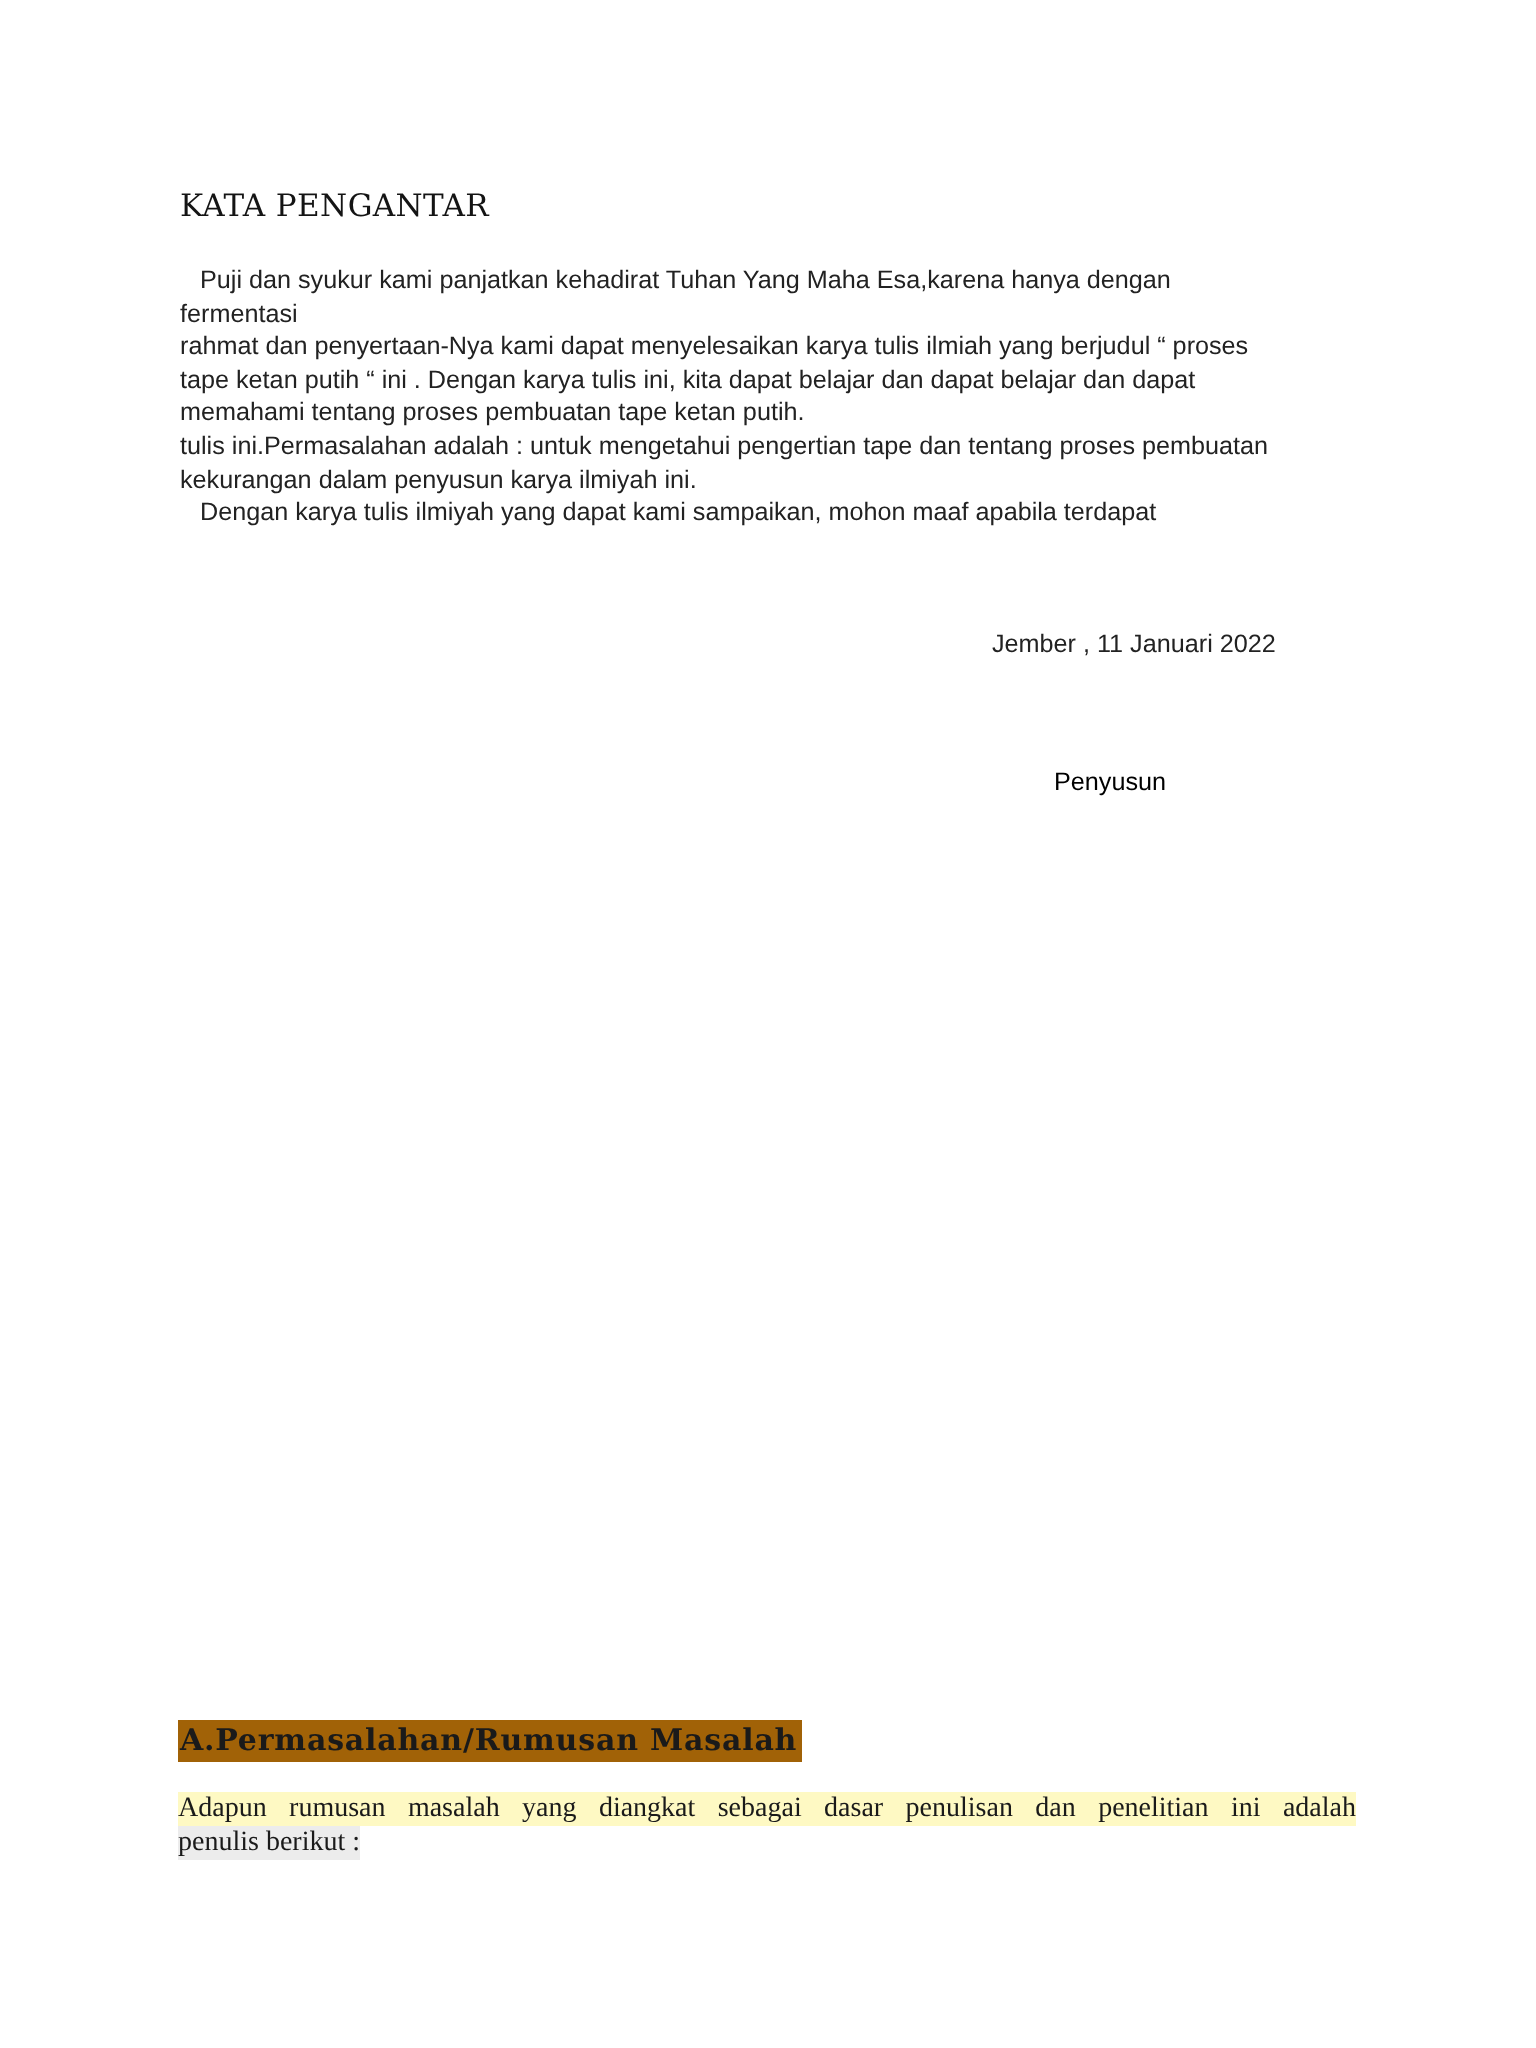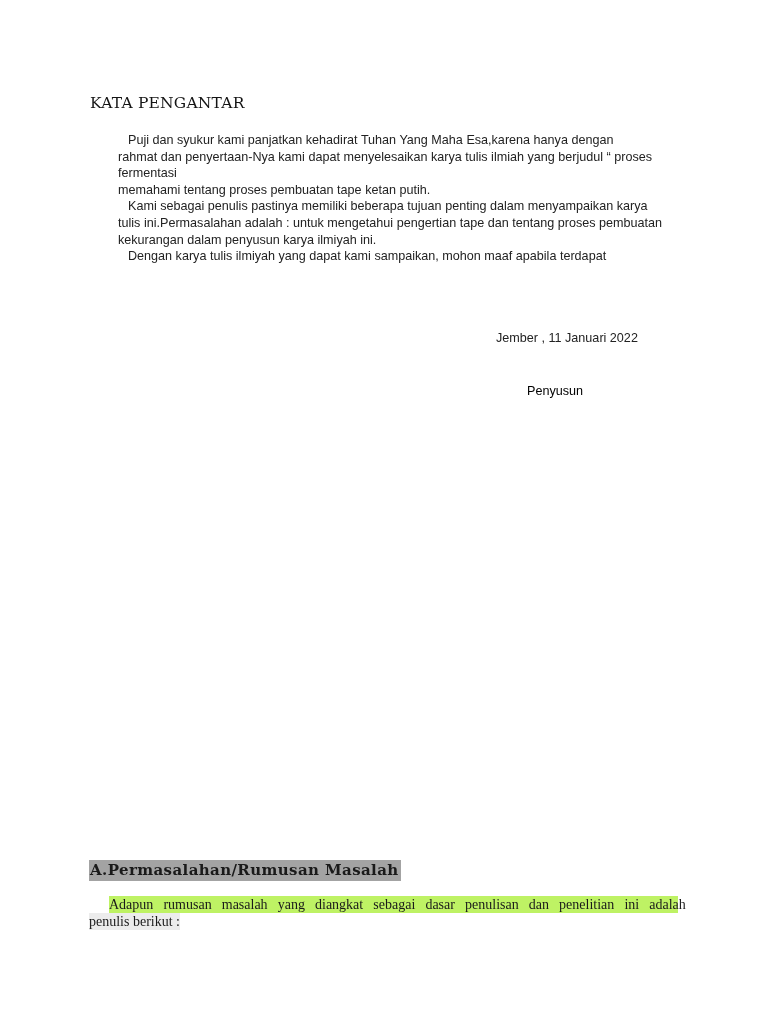--- a/index.html
+++ b/index.html
@@ -38,96 +38,93 @@
       top: 132px;
       width: 600px;
       font-family: "Liberation Sans", sans-serif;
       font-size: 12.6px;
       line-height: 16.6px;
       color: #222;
     }
     .body-text .line {
       display: block;
       white-space: nowrap;
-      margin-left: 28px;
     }
     .body-text .indent {
       padding-left: 10px;
     }
     .date {
       position: absolute;
       left: 496px;
       top: 315px;
       font-family: "Liberation Sans", sans-serif;
       font-size: 12.6px;
       color: #222;
       white-space: nowrap;
-      margin-top: 16px;
     }
     .signer {
       position: absolute;
       left: 527px;
       top: 384px;
       font-family: "Liberation Sans", sans-serif;
       font-size: 12.6px;
       color: #000000;
       white-space: nowrap;
     }
     .section-heading {
       position: absolute;
       left: 89px;
       top: 860px;
       font-family: "DejaVu Serif", serif;
       font-size: 15px;
       font-weight: bold;
       letter-spacing: 0.4px;
       color: #1a1a1a;
-      background: #a3a3a3;
+      background: #a16207;
       padding: 1px 2px 2px 1px;
       white-space: nowrap;
       margin: 0;
     }
     .section-para {
       position: absolute;
       left: 89px;
       top: 896px;
       width: 589px;
       font-family: "Liberation Serif", serif;
       font-size: 14px;
       line-height: 17px;
       color: #1a1a1a;
     }
     .section-para .justify-line {
       display: block;
       text-align: justify;
       text-align-last: justify;
-      background: #bef264;
+      background: #fef9c3;
       white-space: nowrap;
       word-spacing: 6.6px;
-      margin-left: 20px;
     }
     .section-para .last-line {
       display: inline-block;
       background: #ececec;
       white-space: nowrap;
     }
   </style>
 </head>
 <body>
 
 <div class="page">
 
   <h1 class="title">KATA PENGANTAR</h1>
 
   <div class="body-text">
     <span class="line indent">Puji dan syukur kami panjatkan kehadirat Tuhan Yang Maha Esa,karena hanya dengan</span>
+    <span class="line">fermentasi</span>
     <span class="line">rahmat dan penyertaan-Nya kami dapat menyelesaikan karya tulis ilmiah yang berjudul “ proses</span>
-    <span class="line">fermentasi</span>
+    <span class="line">tape ketan putih “ ini . Dengan karya tulis ini, kita dapat belajar dan dapat belajar dan dapat</span>
     <span class="line">memahami tentang proses pembuatan tape ketan putih.</span>
-    <span class="line indent">Kami sebagai penulis pastinya memiliki beberapa tujuan penting dalam menyampaikan karya</span>
     <span class="line">tulis ini.Permasalahan adalah : untuk mengetahui pengertian tape dan tentang proses pembuatan</span>
     <span class="line">kekurangan dalam penyusun karya ilmiyah ini.</span>
     <span class="line indent">Dengan karya tulis ilmiyah yang dapat kami sampaikan, mohon maaf apabila terdapat</span>
   </div>
 
   <div class="date">Jember , 11 Januari 2022</div>
 
   <div class="signer">Penyusun</div>
 
   <h2 class="section-heading">A.Permasalahan/Rumusan Masalah</h2>

